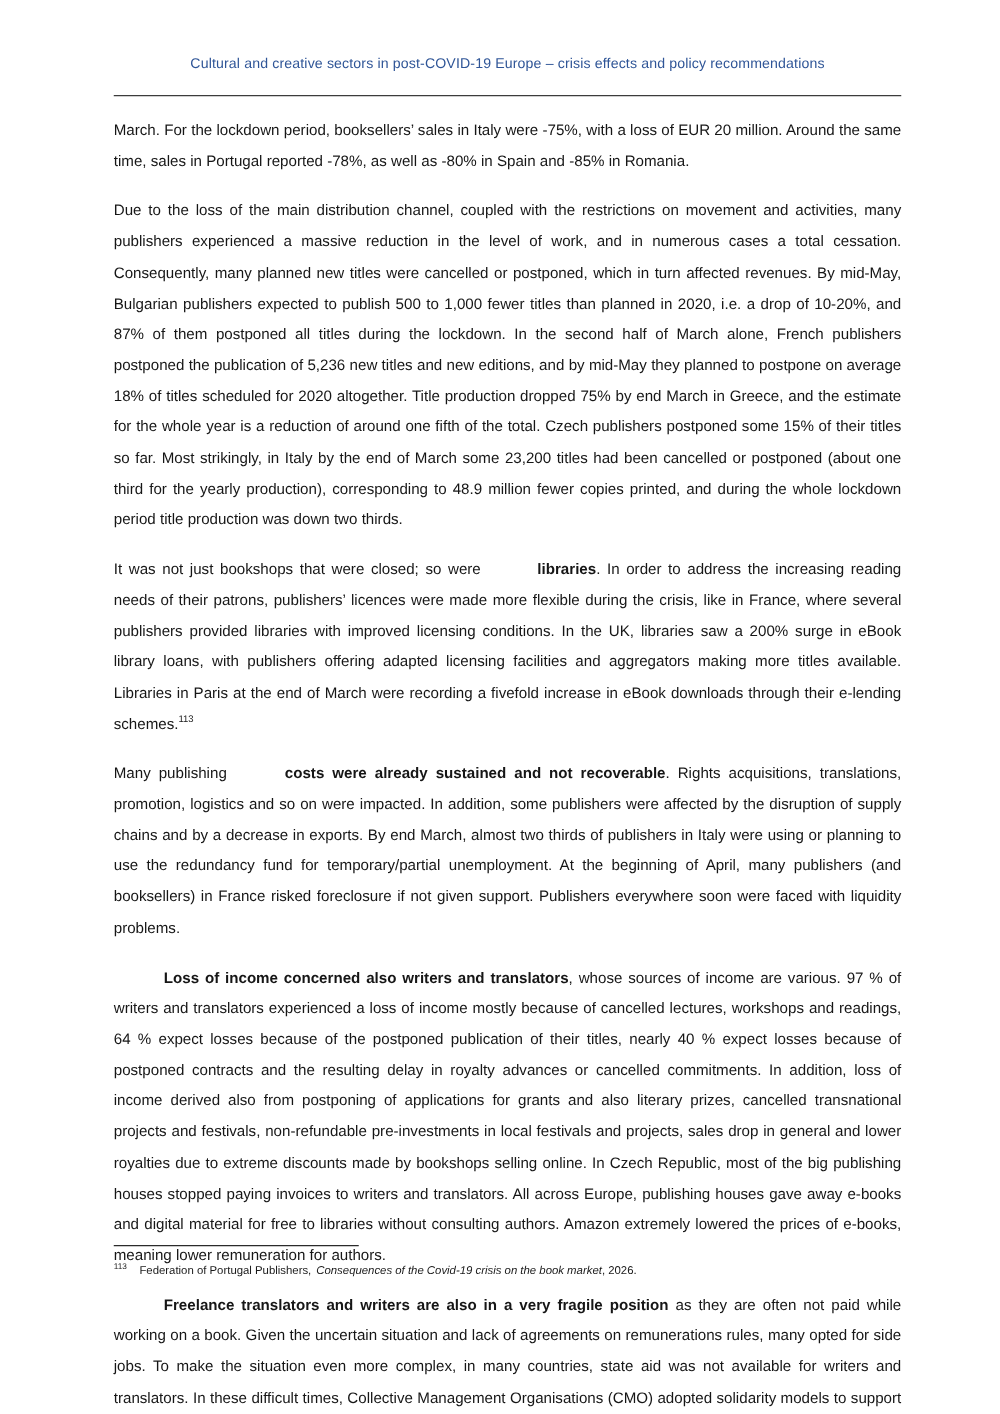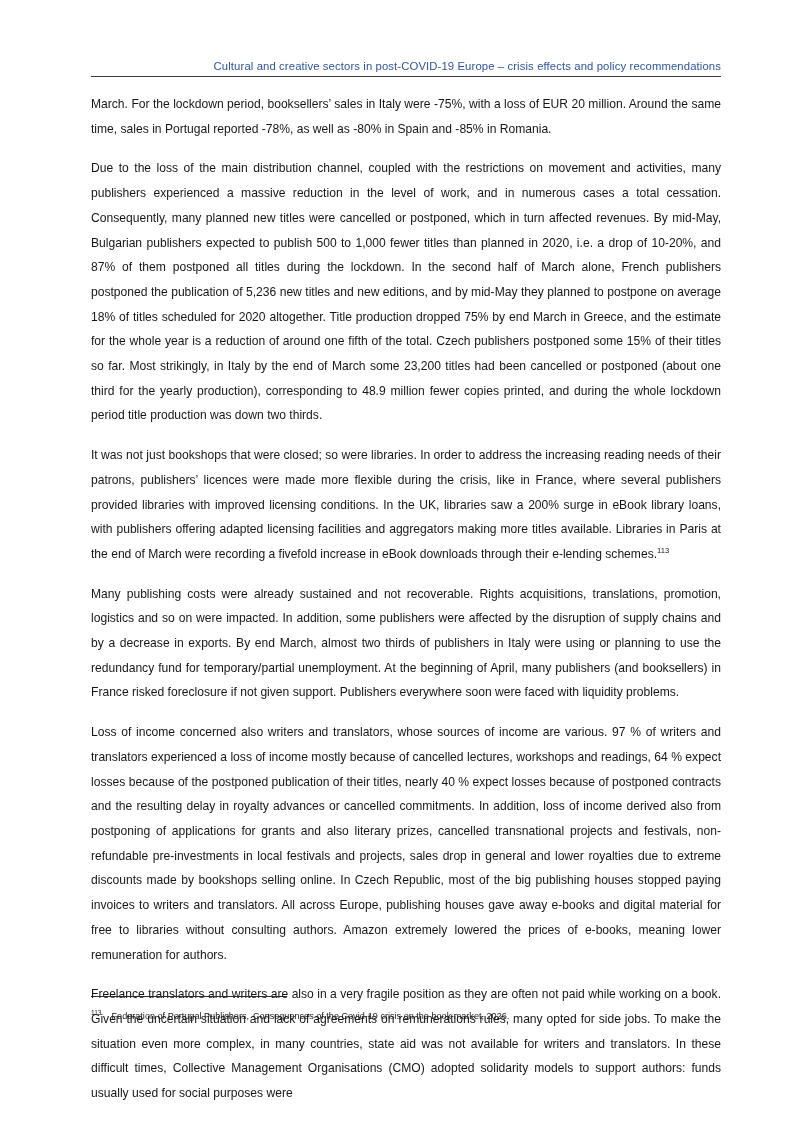--- a/index.html
+++ b/index.html
@@ -17,24 +17,24 @@
     height: 1131px;
     margin: 0 auto;
     background: #ffffff;
     overflow: hidden;
     box-sizing: border-box;
   }
 
   
   .running-header {
     position: absolute;
-    top: 59px;
+    top: 44px;
     left: 91px;
     width: 630px;
-    text-align: right;
+    text-align: center;
     font-size: 11.3px;
     line-height: 15px;
     color: #2f5597;
     letter-spacing: 0.01em;
     white-space: nowrap;
   }
   .header-rule {
     position: absolute;
     top: 76px;
     left: 91px;
@@ -56,21 +56,22 @@
     line-height: 24.7px;
     text-align: justify;
     text-justify: inter-word;
     color: #161616;
     hyphens: none;
   }
   p.para:last-child {
     margin-bottom: 0;
   }
   .b {
-    font-weight: normal;
+    font-weight: bold;
+    margin-left: 40px;
   }
   sup.fn-ref {
     font-size: 7.6px;
     vertical-align: super;
     line-height: 0;
   }
 
   
   .footnote-area {
     position: absolute;
@@ -91,20 +92,21 @@
     display: block;
     white-space: nowrap;
   }
   .footnote .fn-num {
     font-size: 6.6px;
     vertical-align: super;
     line-height: 0;
     margin-right: 10px;
   }
   .footnote .it {
+    font-style: italic;
   }
 
   
   .page-number {
     position: absolute;
     top: 1051px;
     left: 0;
     width: 800px;
     text-align: center;
     font-size: 10.4px;

